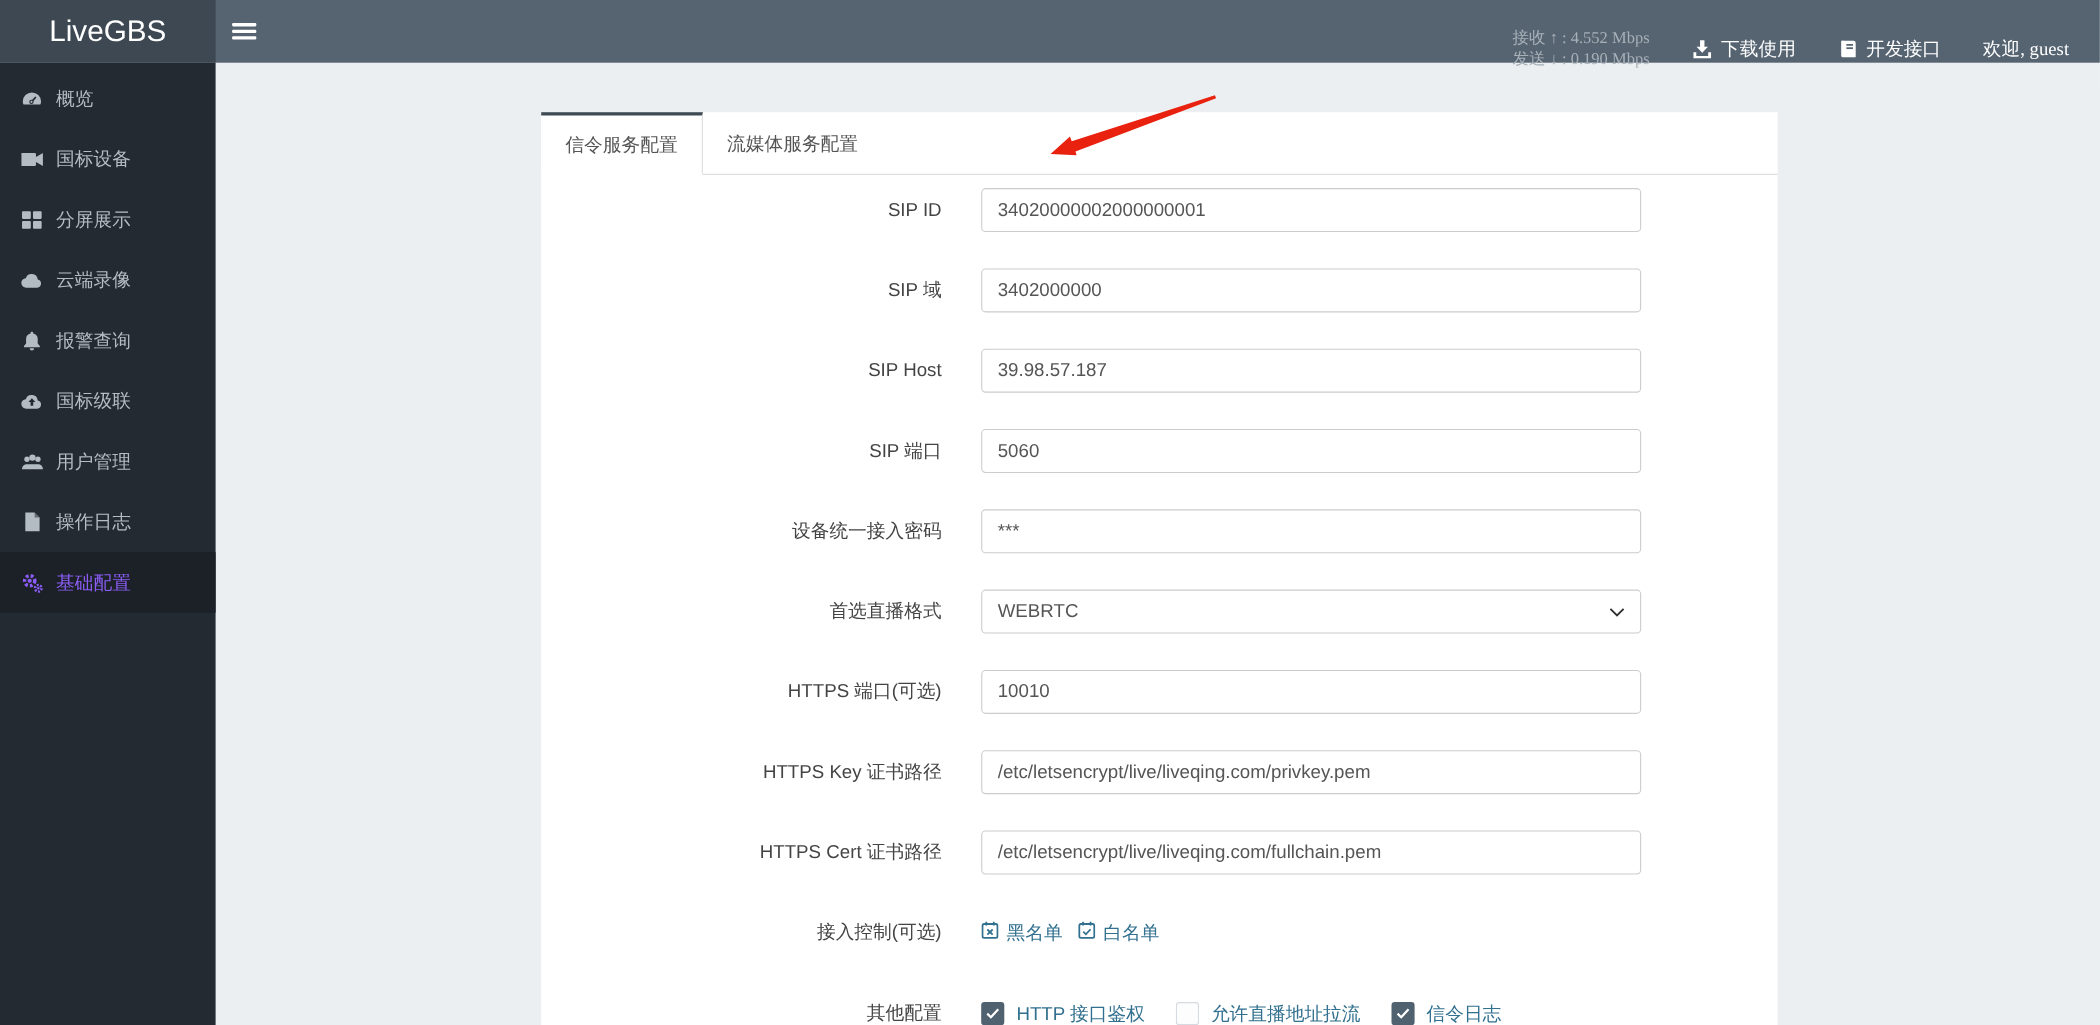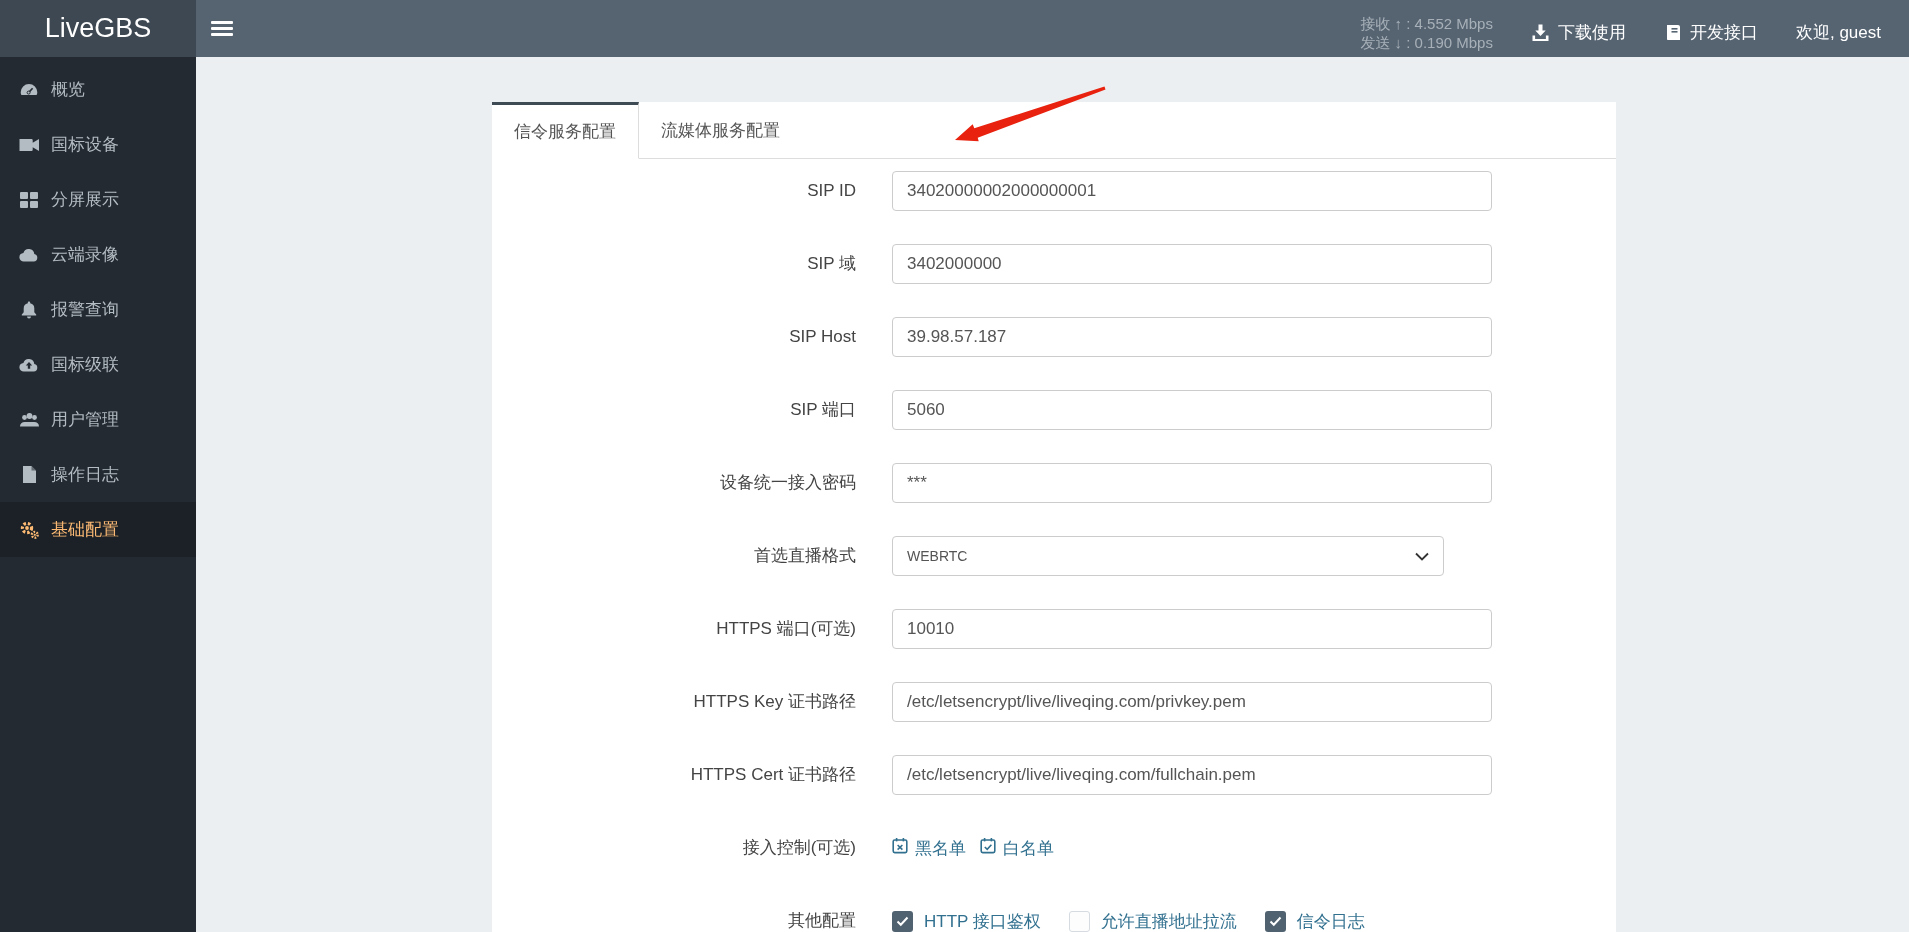--- a/index.html
+++ b/index.html
@@ -6,48 +6,48 @@
   html,body { width:1909px; height:932px; overflow:hidden; }
   body { font-family:"Liberation Sans","DejaVu Sans",sans-serif; background:#eceff1; position:relative; }
 
   
   .header { position:absolute; top:0; left:0; width:1909px; height:57px; background:#566472; z-index:3; }
   .logo { position:absolute; left:0; top:0; width:196px; height:57px; background:#3d4852;
           color:#fff; font-size:27px; font-weight:400; display:flex; align-items:center; justify-content:center; }
   .hamburger { position:absolute; left:196px; top:0; height:57px; width:52px; display:flex; align-items:center; justify-content:center; cursor:pointer; }
   .hamburger .bars { width:22px; }
   .hamburger .bar { height:3px; background:#fff; margin:3px 0; border-radius:1px; }
-  .header-right { position:absolute; right:28px; top:4px; height:57px; display:flex; align-items:center; gap:38px; }
+  .header-right { position:absolute; right:28px; top:16px; height:57px; display:flex; align-items:center; gap:38px;font-family:Liberation Serif, serif; }
   .net-stats { color:#a7b0b8; font-size:15px; line-height:19px; white-space:nowrap; }
   .net-stats .arrow { font-weight:bold; }
   .hlink { color:#fff; font-size:17px; display:flex; align-items:center; gap:8px; cursor:pointer; white-space:nowrap; }
   .hlink svg { display:block; }
 
   
   .sidebar { position:absolute; left:0; top:57px; width:196px; height:875px; background:#232a31; padding-top:5px; z-index:2; }
   .side-item { height:55px; display:flex; align-items:center; padding-left:18px; color:#b4bcc3; font-size:17px; cursor:pointer; }
   .side-item .sicon { width:22px; height:20px; margin-right:11px; display:flex; align-items:center; justify-content:center; flex:none; }
   .side-item svg { display:block; }
-  .side-item.active { background:#1b2126; color:#fdba74; }
+  .side-item.active { background:#1b2126; color:#8b5cf6; }
 
   
   .main { position:absolute; left:196px; top:57px; width:1713px; height:875px; background:#eceff1;margin-top:24px; }
   .card { position:absolute; left:296px; top:21px; width:1124px; height:860px; background:#fff; }
 
   .tabbar { height:57px; border-bottom:1px solid #ddd; display:flex; align-items:stretch; }
   .tab { padding:0 22px; display:flex; align-items:center; font-size:17px; color:#555; cursor:pointer; position:relative; }
   .tab.active { background:#fff; border-top:3px solid #3e4a54; border-right:1px solid #ddd; margin-bottom:-1px; border-bottom:1px solid #fff; }
 
   .form { padding-top:12px; }
   .form-row { display:flex; margin-bottom:33px; }
   .flabel { width:364px; text-align:right; font-size:17px; color:#444; line-height:40px; flex:none; white-space:nowrap; }
   .fctrl { margin-left:36px; width:600px;border-radius:16px; }
   .finput { width:600px; height:40px; border:1px solid #ccc; border-radius:4px; padding:0 14px; font-size:17px; color:#555;
             font-family:"Liberation Sans","DejaVu Sans",sans-serif; background:#fff; outline:none; }
-  .fselect { width:552px; height:40px; border:1px solid #ccc; border-radius:4px; padding:15px 14px; font-size:14px; color:#555;
+  .fselect { width:600px; height:40px; border:1px solid #ccc; border-radius:4px; padding:15px 14px; font-size:17px; color:#555;
              display:flex; align-items:center; justify-content:space-between; cursor:pointer; background:#fff; }
   .ctrl-line { display:flex; align-items:center; height:40px; gap:14px; }
   .iconlink { display:flex; align-items:center; gap:7px; color:#31708f; font-size:17px; cursor:pointer; }
   .cbgroup { display:flex; align-items:center; gap:11px; margin-right:14px; cursor:pointer; }
   .cbox { width:21px; height:21px; border-radius:3px; flex:none; display:flex; align-items:center; justify-content:center; }
   .cbox.checked { background:#50616f; }
   .cbox.unchecked { background:#fdfdfd; border:1px solid #d5dbe0; }
   .cblabel { color:#31708f; font-size:17px; white-space:nowrap; }
 
   .arrow-overlay { position:absolute; left:900px; top:70px; width:320px; height:120px; z-index:6; pointer-events:none; }

